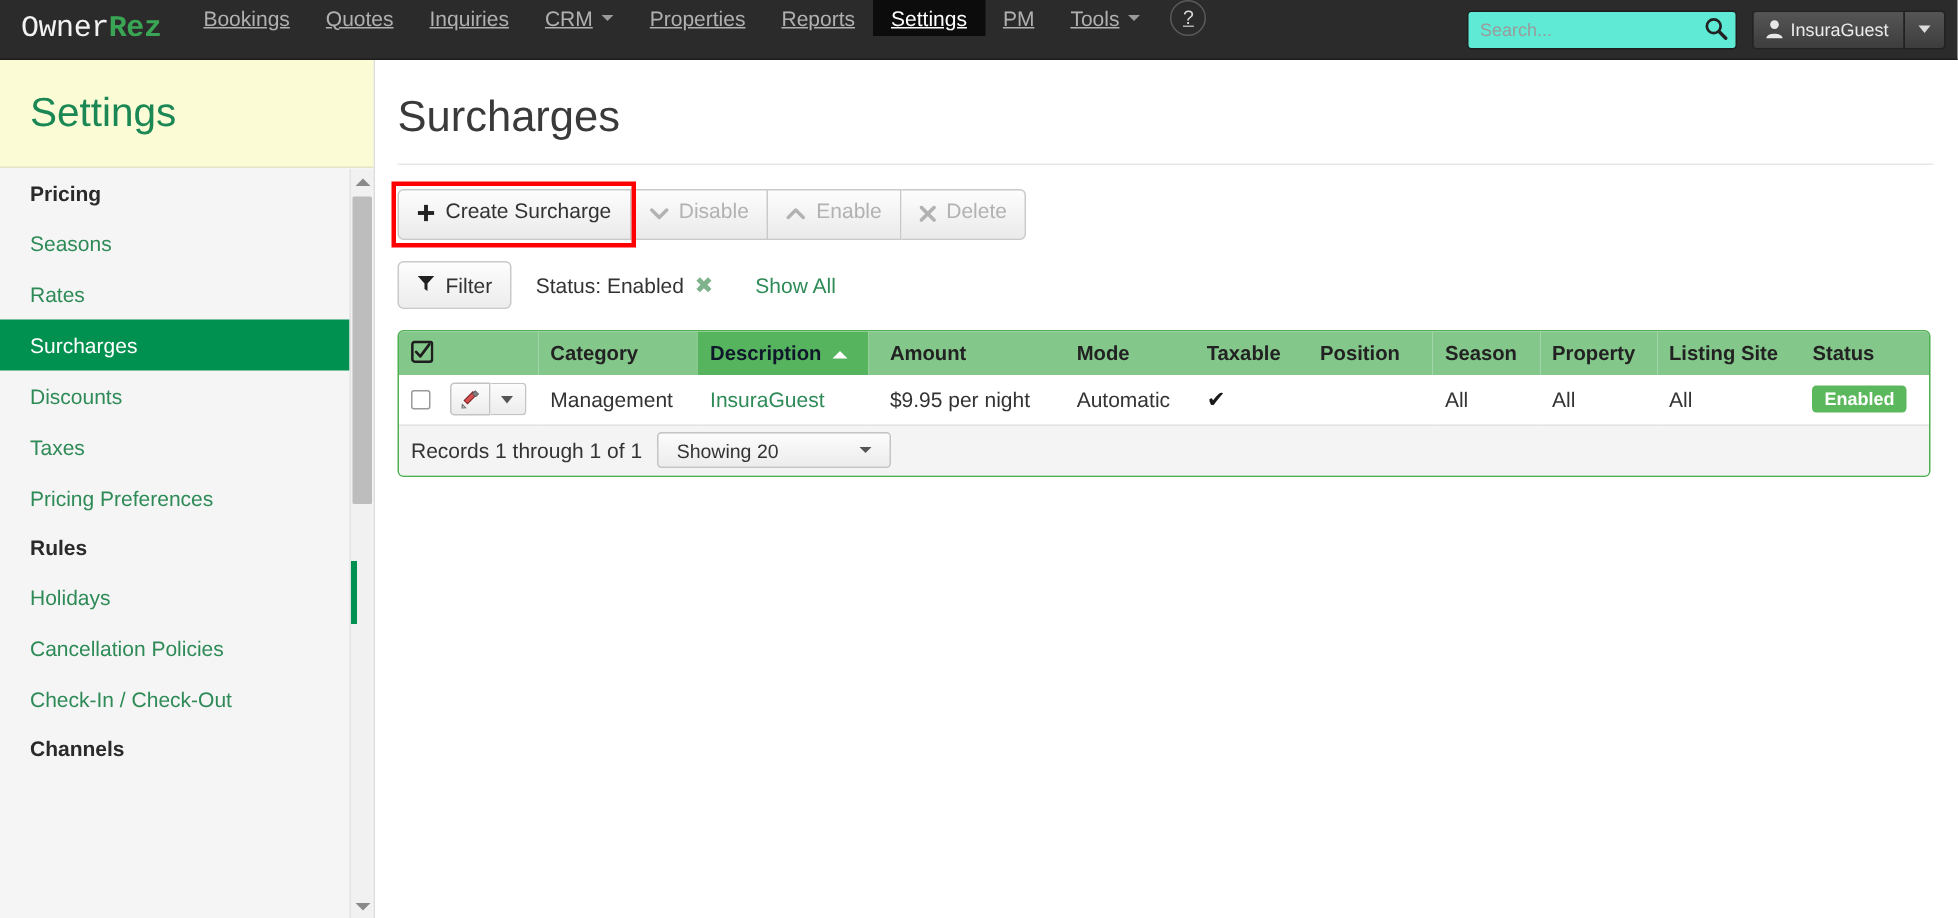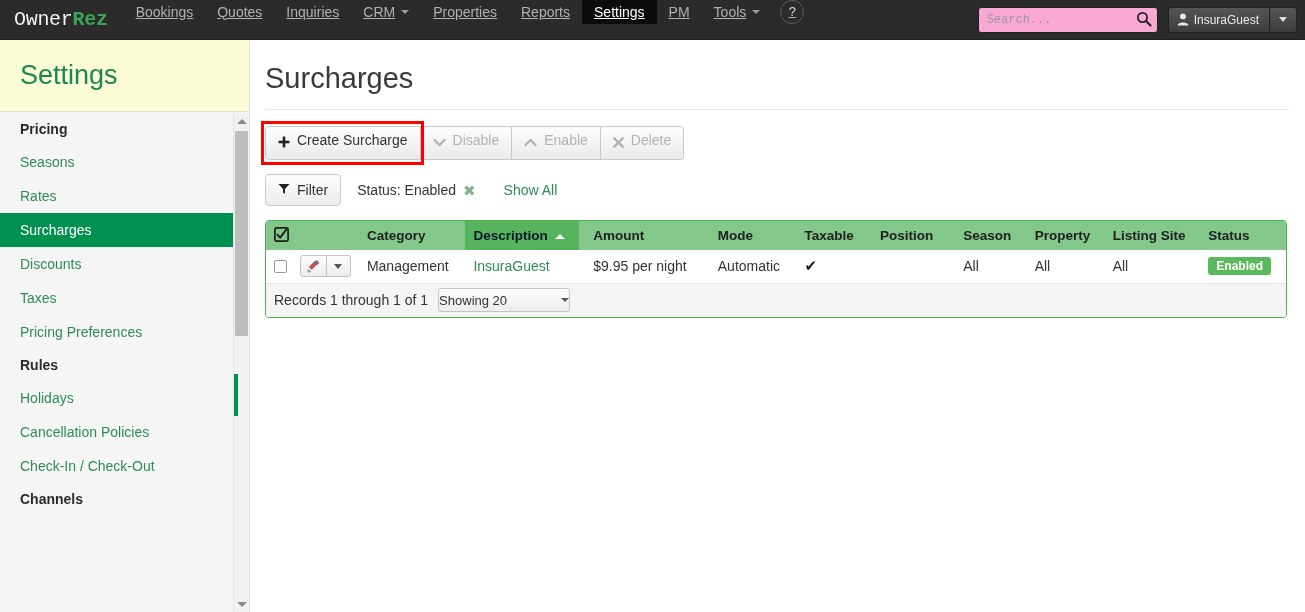--- a/index.html
+++ b/index.html
@@ -70,25 +70,25 @@
   }
   .search-wrap {
     position: relative;
     width: 180px; height: 26px;
     margin-right: 10px;
   }
   .search-input {
     width: 180px; height: 26px;
     border: 1px solid #1f1f1f;
     border-radius: 3px;
-    background: #f9a8d4;
+    background: #5eead4;
     padding: 0 26px 0 8px;
     font-size: 12px;
     color: #555;
-    font-family: Liberation Mono, monospace;
+    font-family: Liberation Sans, sans-serif;
   }
   .search-input::placeholder { color: #9b9b9b; }
   .search-icon {
     position: absolute; right: 6px; top: 4px;
     width: 16px; height: 16px;
     pointer-events: none;
   }
   .user-btn {
     height: 26px;
     background: linear-gradient(#555, #3d3d3d);
@@ -377,21 +377,21 @@
     border-top: 1px solid #dcdcdc;
   }
   .foot-inner { display: flex; align-items: center; }
   .showing {
     margin-left: 10px;
     height: 24px;
     background: linear-gradient(#fcfcfc, #ececec);
     border: 1px solid #c4c4c4;
     border-radius: 3px;
     display: inline-flex; align-items: center;
-    padding: 0 0;
+    padding: 0 12px;
     font-size: 13px;
     color: #333;
     cursor: pointer;
     gap: 48px;
   }
   .showing i {
     width: 0; height: 0;
     margin-left: 6px;
     border-left: 4px solid transparent;
     border-right: 4px solid transparent;

